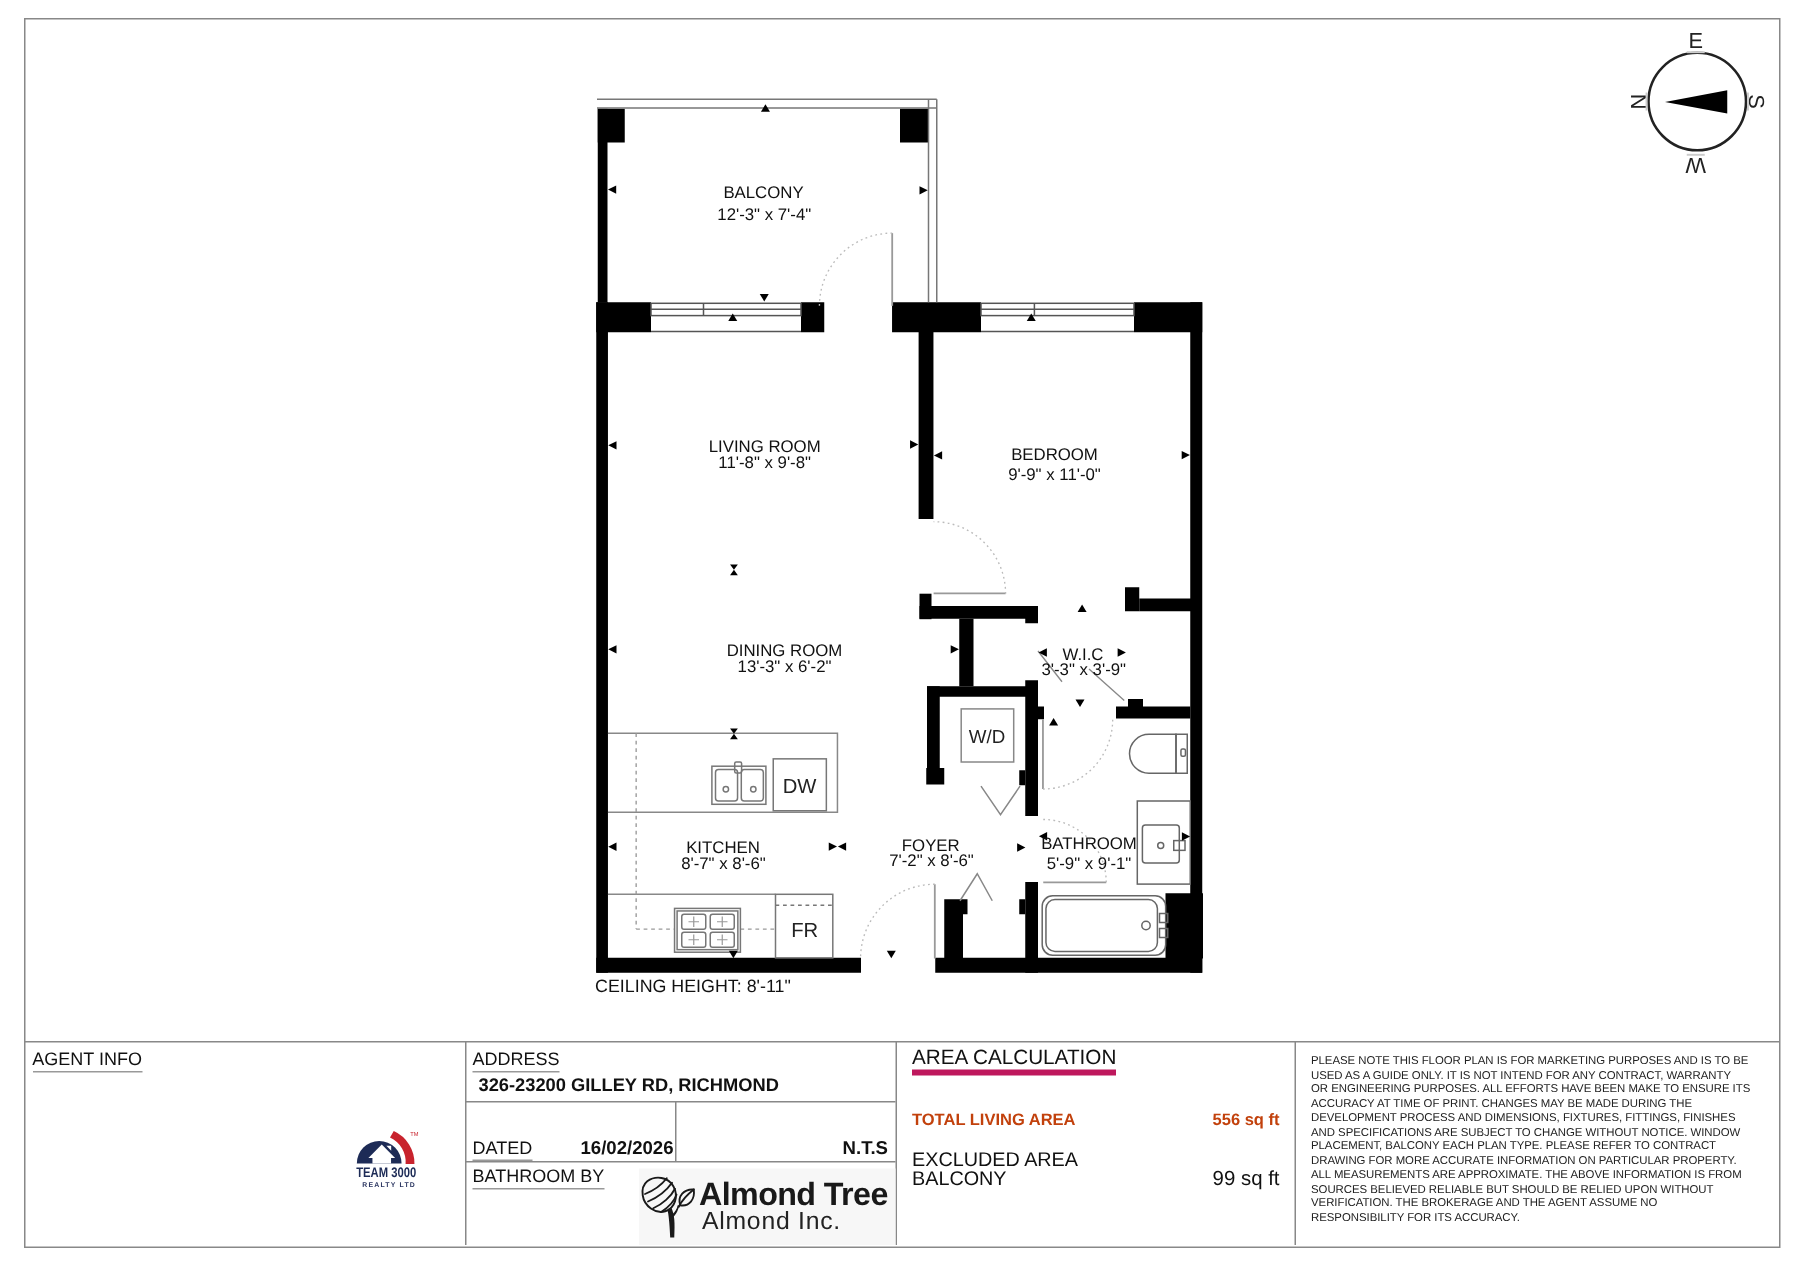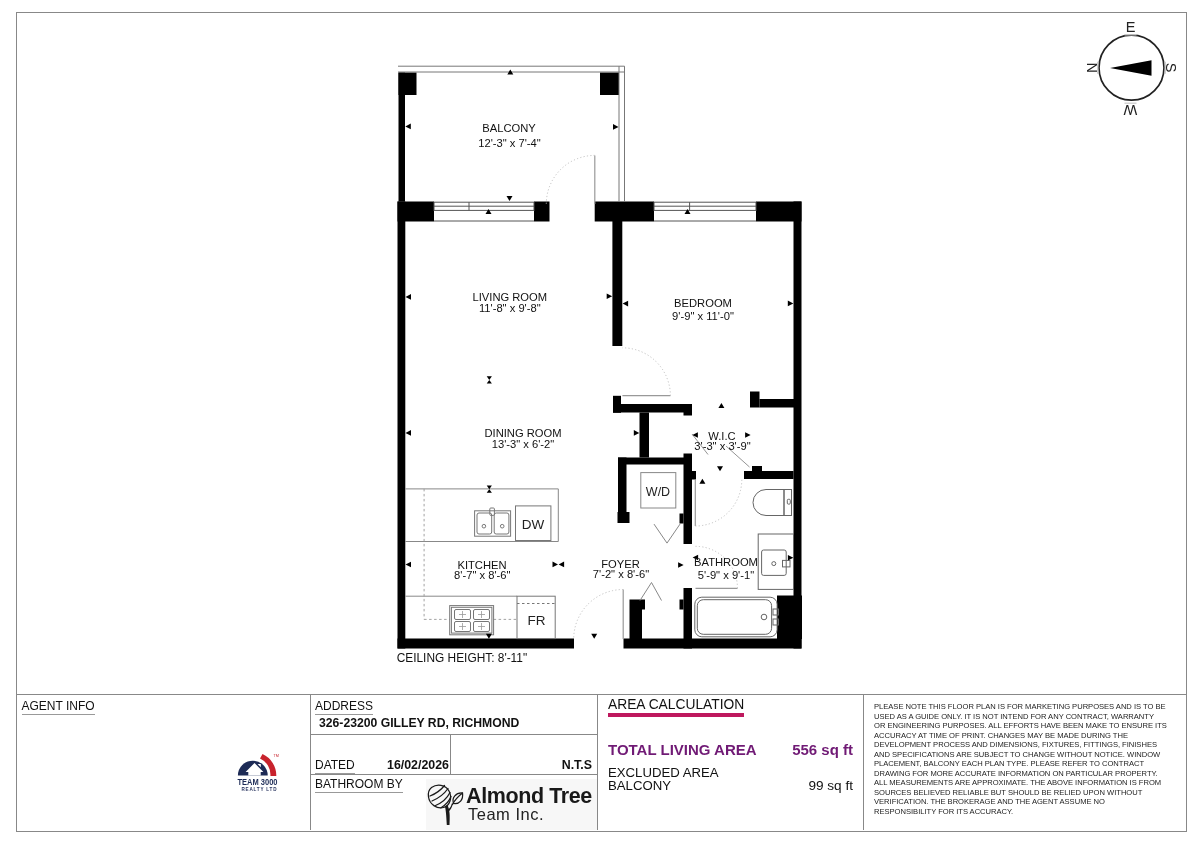--- a/index.html
+++ b/index.html
@@ -323,25 +323,25 @@
 <path d="M16 25.8 C20.5 23 24.5 18.5 26 14.5"></path>
 <path d="M28.5 21.5 C26.5 15.5 31 10.5 37.5 11 C38.5 17.5 34.5 22.5 28.5 21.5 Z"></path>
 <path d="M37.5 11 C33 14.5 30 17.5 27.5 22.5"></path>
 </g>
 <path d="M22.5 23 C24.8 28 25 33 24.5 43 L21.8 43 C21.3 33 20.8 28 20 24.5 C20.8 23.6 21.7 23.1 22.5 23 Z" fill="#1a1a1a"></path>
 <path d="M27.9 21.7 C26.8 26 25 28.5 23.5 29.5 L23.2 27.5 C25 26 26.3 24 26.8 21.5 Z" fill="#1a1a1a"></path>
 </svg>
 
 <div class="abs" style="left:466px;top:784px;font-size:21.5px;font-weight:bold;color:#191919;letter-spacing:-0.4px;">Almond Tree</div>
 
-<div class="abs" style="left:468px;top:804.5px;font-size:16.5px;color:#222;letter-spacing:0.5px;">Team Inc.</div>
+<div class="abs" style="left:468px;top:804.5px;font-size:16.5px;color:#222;letter-spacing:0.5px;">Almond Inc.</div>
 
 <div class="abs" style="left:608px;top:697px;font-size:13.8px;color:#111;"><u style="text-decoration:none;border-bottom:4px solid #be185d;padding-bottom:1px;margin-top:40px;">AREA CALCULATION</u></div>
 
-<div class="abs" style="left:608px;top:740.5px;width:245px;font-size:15px;font-weight:bold;color:#701a75;">TOTAL LIVING AREA<span style="float:right;">556 sq ft</span></div>
+<div class="abs" style="left:608px;top:740.5px;width:245px;font-size:11px;font-weight:bold;color:#c2410c;">TOTAL LIVING AREA<span style="float:right;">556 sq ft</span></div>
 
 <div class="abs" style="left:608px;top:764.5px;font-size:13.2px;color:#111;">EXCLUDED AREA</div>
 
 <div class="abs" style="left:608px;top:778px;width:245px;font-size:13.2px;color:#111;">BALCONY<span style="float:right;font-size:13.6px;">99 sq ft</span></div>
 
 <div class="abs" style="left:874px;top:702px;width:306px;font-size:7.6px;letter-spacing:-0.02px;line-height:9.55px;color:#222;">
 PLEASE NOTE THIS FLOOR PLAN IS FOR MARKETING PURPOSES AND IS TO BE<br>
 USED AS A GUIDE ONLY. IT IS NOT INTEND FOR ANY CONTRACT, WARRANTY<br>
 OR ENGINEERING PURPOSES. ALL EFFORTS HAVE BEEN MAKE TO ENSURE ITS<br>
 ACCURACY AT TIME OF PRINT. CHANGES MAY BE MADE DURING THE<br>

